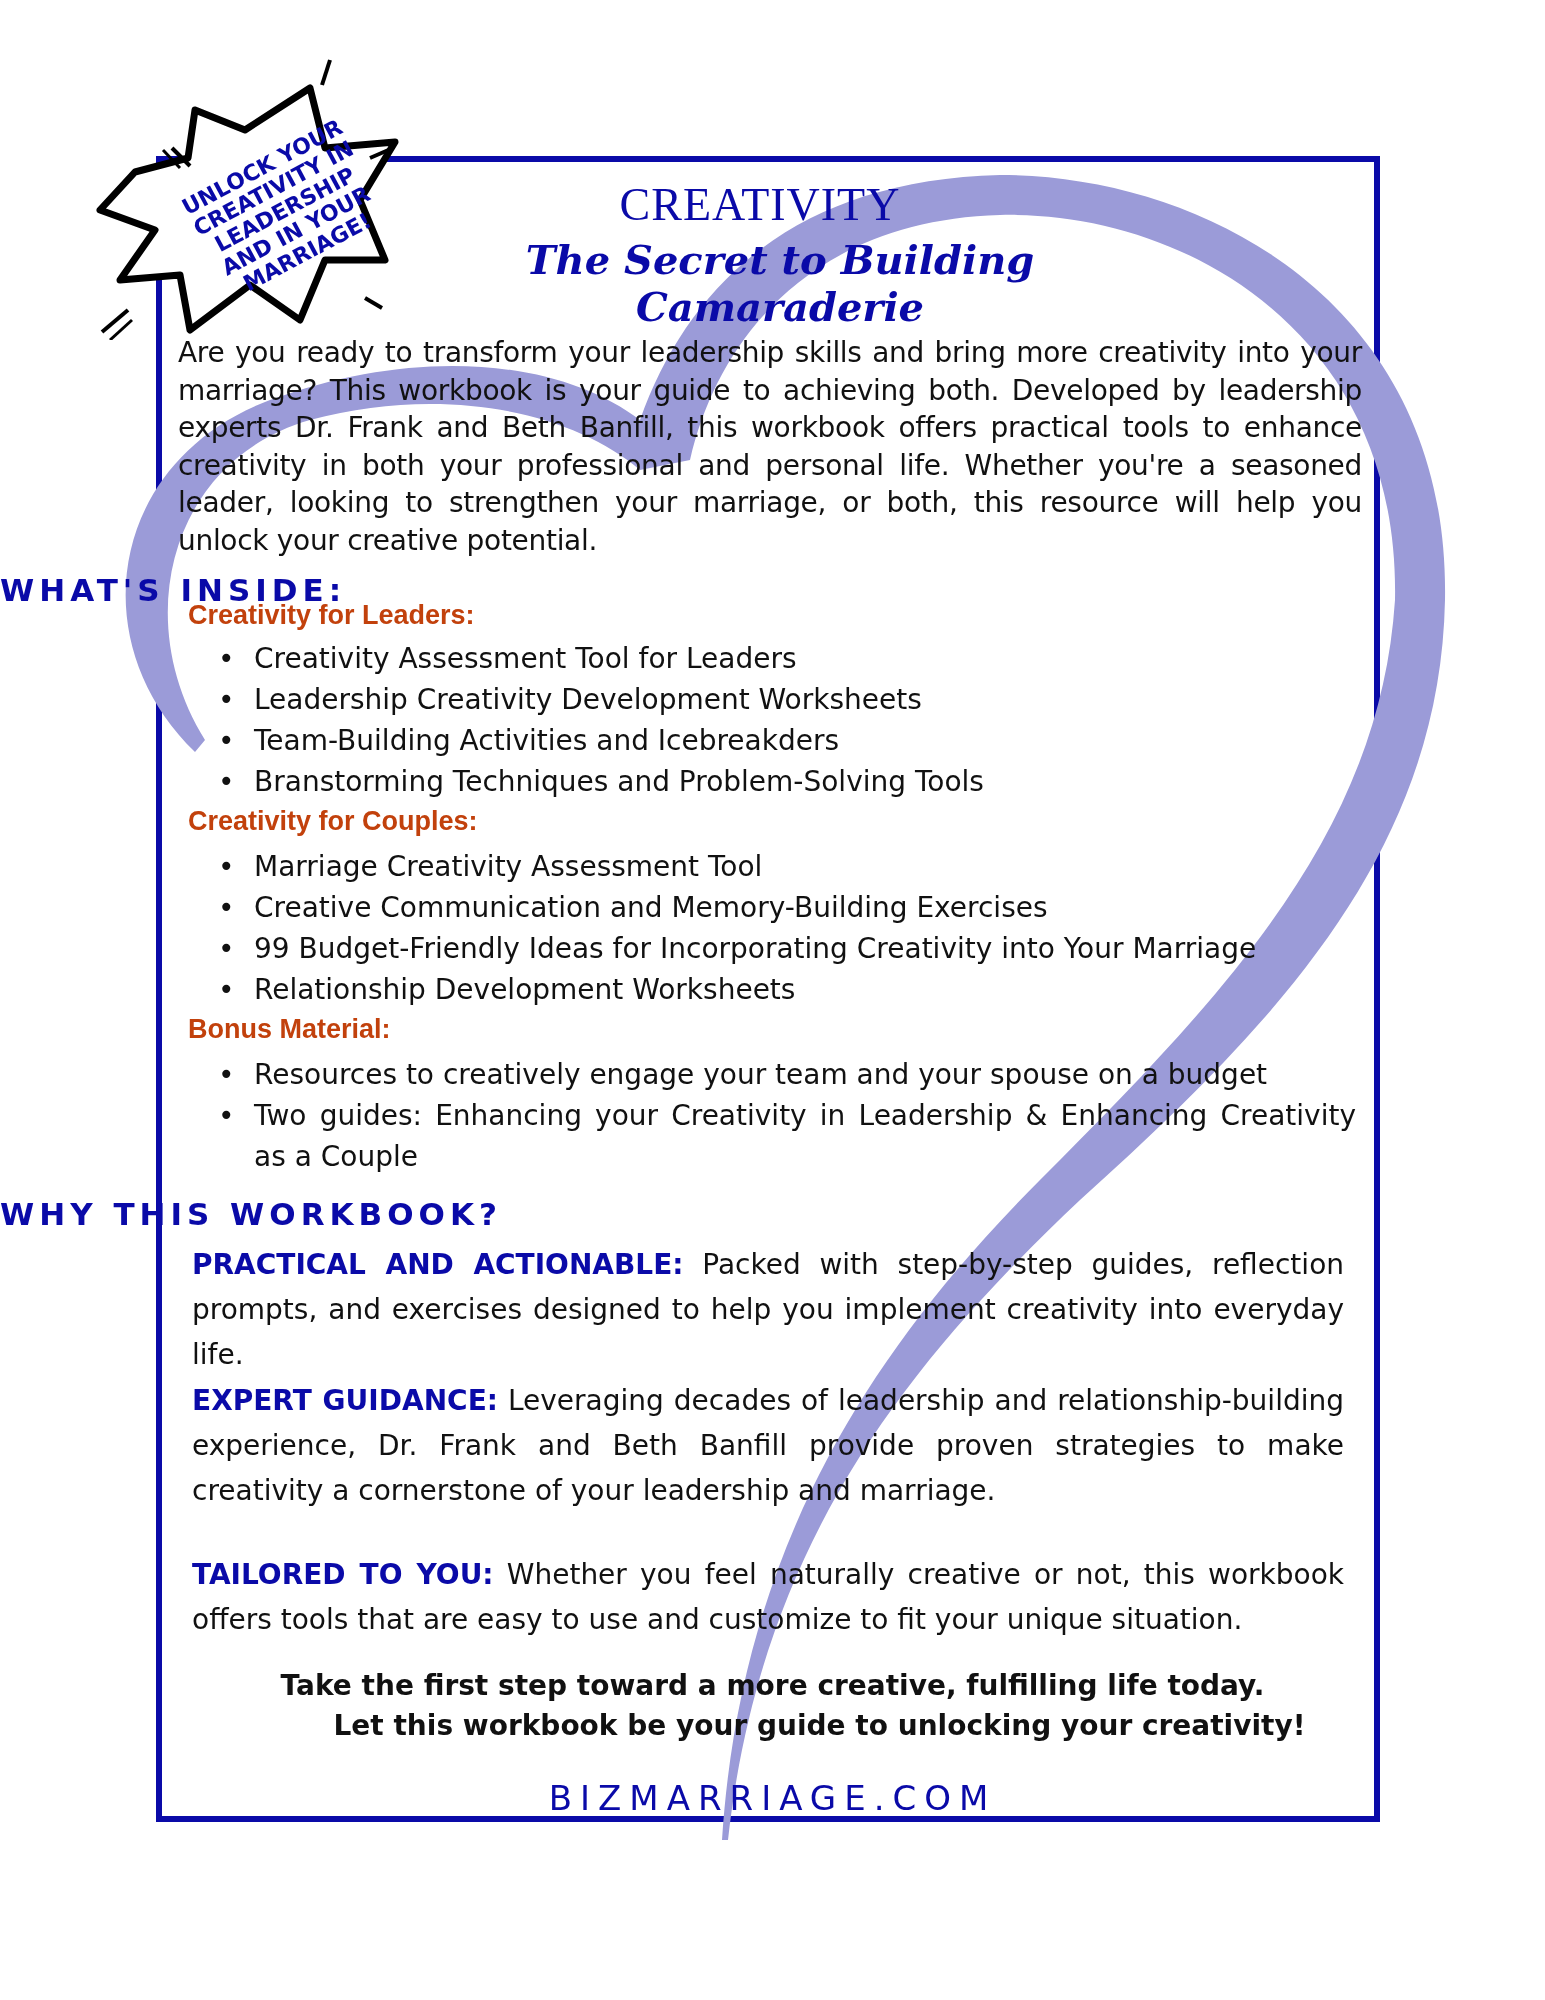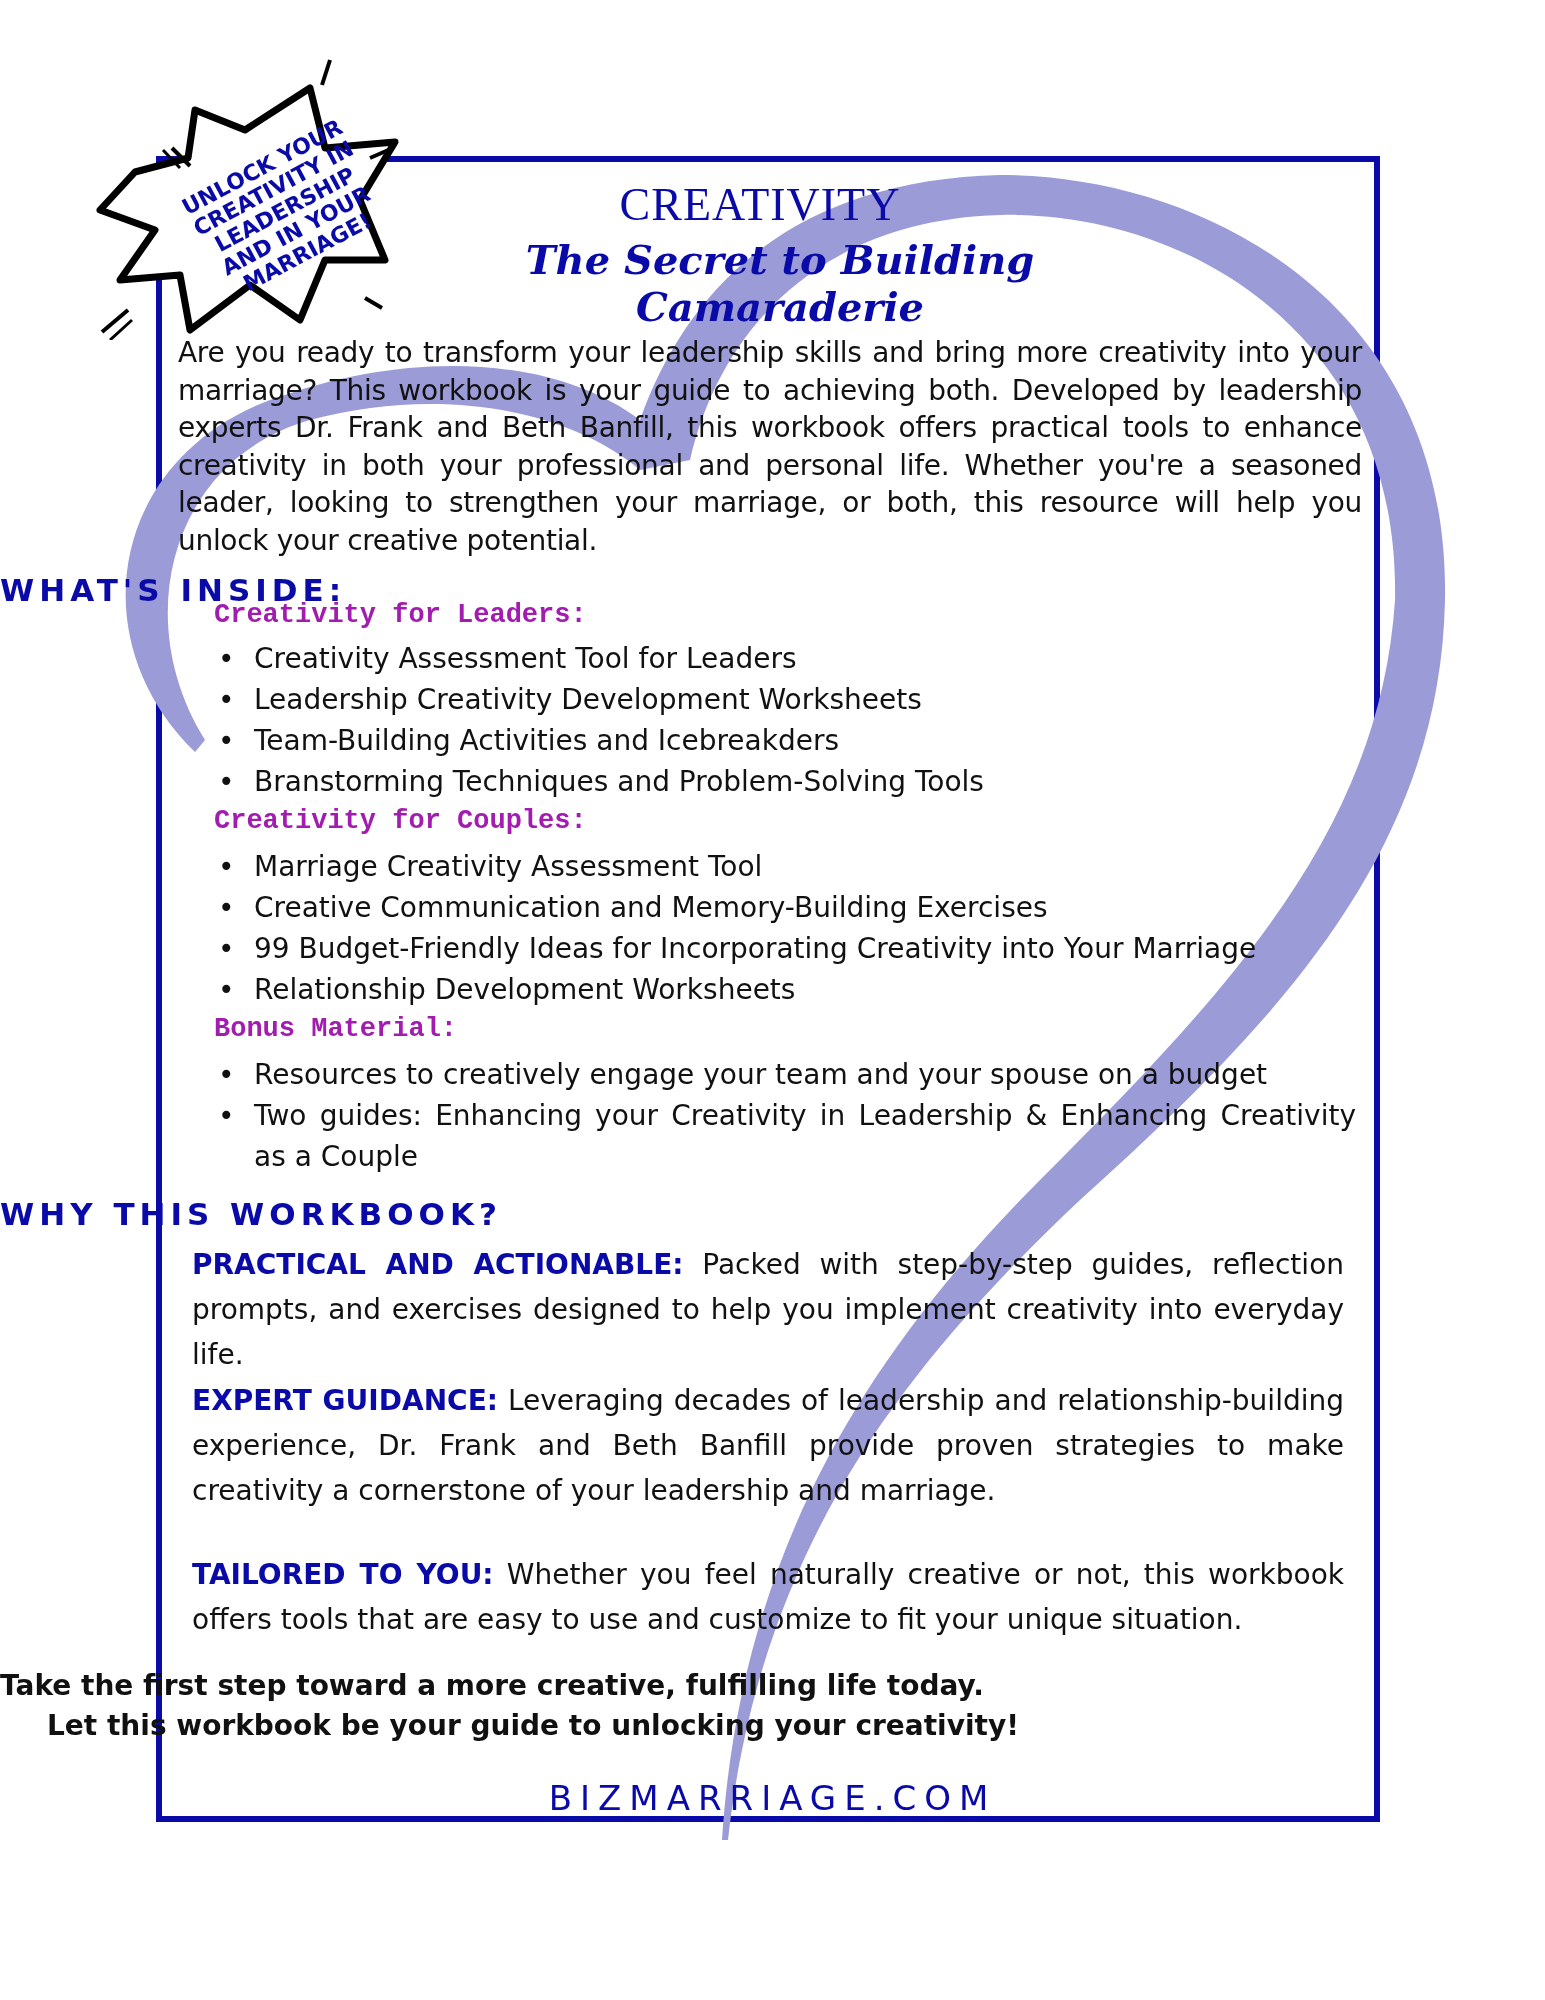--- a/index.html
+++ b/index.html
@@ -6,27 +6,27 @@
     body { width: 1545px; height: 2000px; position: relative; overflow: hidden; font-family: "Liberation Sans", sans-serif; color: #111; }
     .heart { position: absolute; left: 0; top: 0; width: 1545px; height: 2000px; z-index: 1; pointer-events: none; }
     .frame { position: absolute; left: 156px; top: 156px; width: 1224px; height: 1666px; border: 6px solid #0a0aa8; box-sizing: border-box; z-index: 0; }
     .content { position: absolute; left: 0; top: 0; width: 1545px; height: 2000px; z-index: 2; }
     .burst { position: absolute; left: 60px; top: 40px; width: 360px; height: 300px; z-index: 3; }
     .burst-text { position: absolute; left: 110px; top: 110px; width: 230px; text-align: center; transform: rotate(-28deg); color: #0a0aa8; font-weight: bold; font-size: 22px; line-height: 24px; font-family: "DejaVu Sans", sans-serif; }
     .title { position: absolute; left: 560px; top: 178px; width: 400px; text-align: center; color: #0a0aa8; font-family: "Liberation Serif", serif; font-size: 46px; letter-spacing: 1px; }
     .subtitle { position: absolute; left: 380px; top: 236px; width: 800px; text-align: center; color: #0a0aa8; font-family: "DejaVu Serif", serif; font-style: italic; font-size: 40px; font-weight: bold; }
     .intro { position: absolute; left: 178px; top: 334px; width: 1184px; font-size: 28px; line-height: 37.5px; text-align: justify; color: #111; font-family: "DejaVu Sans", sans-serif; letter-spacing: -0.3px; }
     .h2 { position: absolute; width: 1545px; text-align: left; color: #0a0aa8; font-weight: bold; font-size: 31px; letter-spacing: 5px; font-family: "DejaVu Sans", sans-serif; }
-    .cat { position: absolute; left: 214px; color: #a21caf; font-weight: bold; font-size: 27px; font-family: Liberation Mono, monospace; }
+    .cat { position: absolute; left: 188px; color: #c2410c; font-weight: bold; font-size: 27px; font-family: Liberation Sans, sans-serif; }
     .list { position: absolute; left: 218px; width: 1140px; margin: 0; padding: 0; list-style: none; font-size: 28px; line-height: 41px; font-family: "DejaVu Sans", sans-serif; }
     .list li { position: relative; padding-left: 36px; text-align: justify; }
     .list li .bullet { position: absolute; left: 0; top: 0; }
     .why { position: absolute; left: 192px; width: 1152px; font-size: 28px; line-height: 45px; text-align: justify; font-family: "DejaVu Sans", sans-serif; }
     .why .lbl { color: #0a0aa8; font-weight: bold; }
-    .cta { position: absolute; width: 1545px; text-align: left; font-weight: bold; font-size: 28px; line-height: 40px; font-family: "DejaVu Sans", sans-serif; }
+    .cta { position: absolute; width: 1545px; text-align: center; font-weight: bold; font-size: 28px; line-height: 40px; font-family: "DejaVu Sans", sans-serif; }
     .site { position: absolute; top: 1778px; width: 1545px; text-align: center; color: #0a0aa8; font-weight: normal; font-size: 34px; letter-spacing: 8px; font-family: "DejaVu Sans", sans-serif; }
   </style>
 </head>
 <body>
 
 <div class="frame"></div>
 
 <svg class="heart" viewBox="0 0 1545 2000">
   <path d="M 195 752 C 80 640, 110 460, 270 400 C 420 345, 560 360, 640 420 C 690 280, 800 180, 1000 175 C 1200 175, 1450 300, 1445 600 C 1440 850, 1280 1020, 1080 1200 C 900 1370, 760 1550, 728 1840 L 722 1840 C 740 1560, 860 1360, 1040 1180 C 1230 990, 1380 830, 1395 600 C 1400 330, 1180 210, 1000 215 C 820 220, 720 330, 690 460 L 640 470 C 570 410, 440 385, 310 420 C 170 460, 130 620, 205 740 Z" fill="#9b9bd8"></path>
 </svg>

